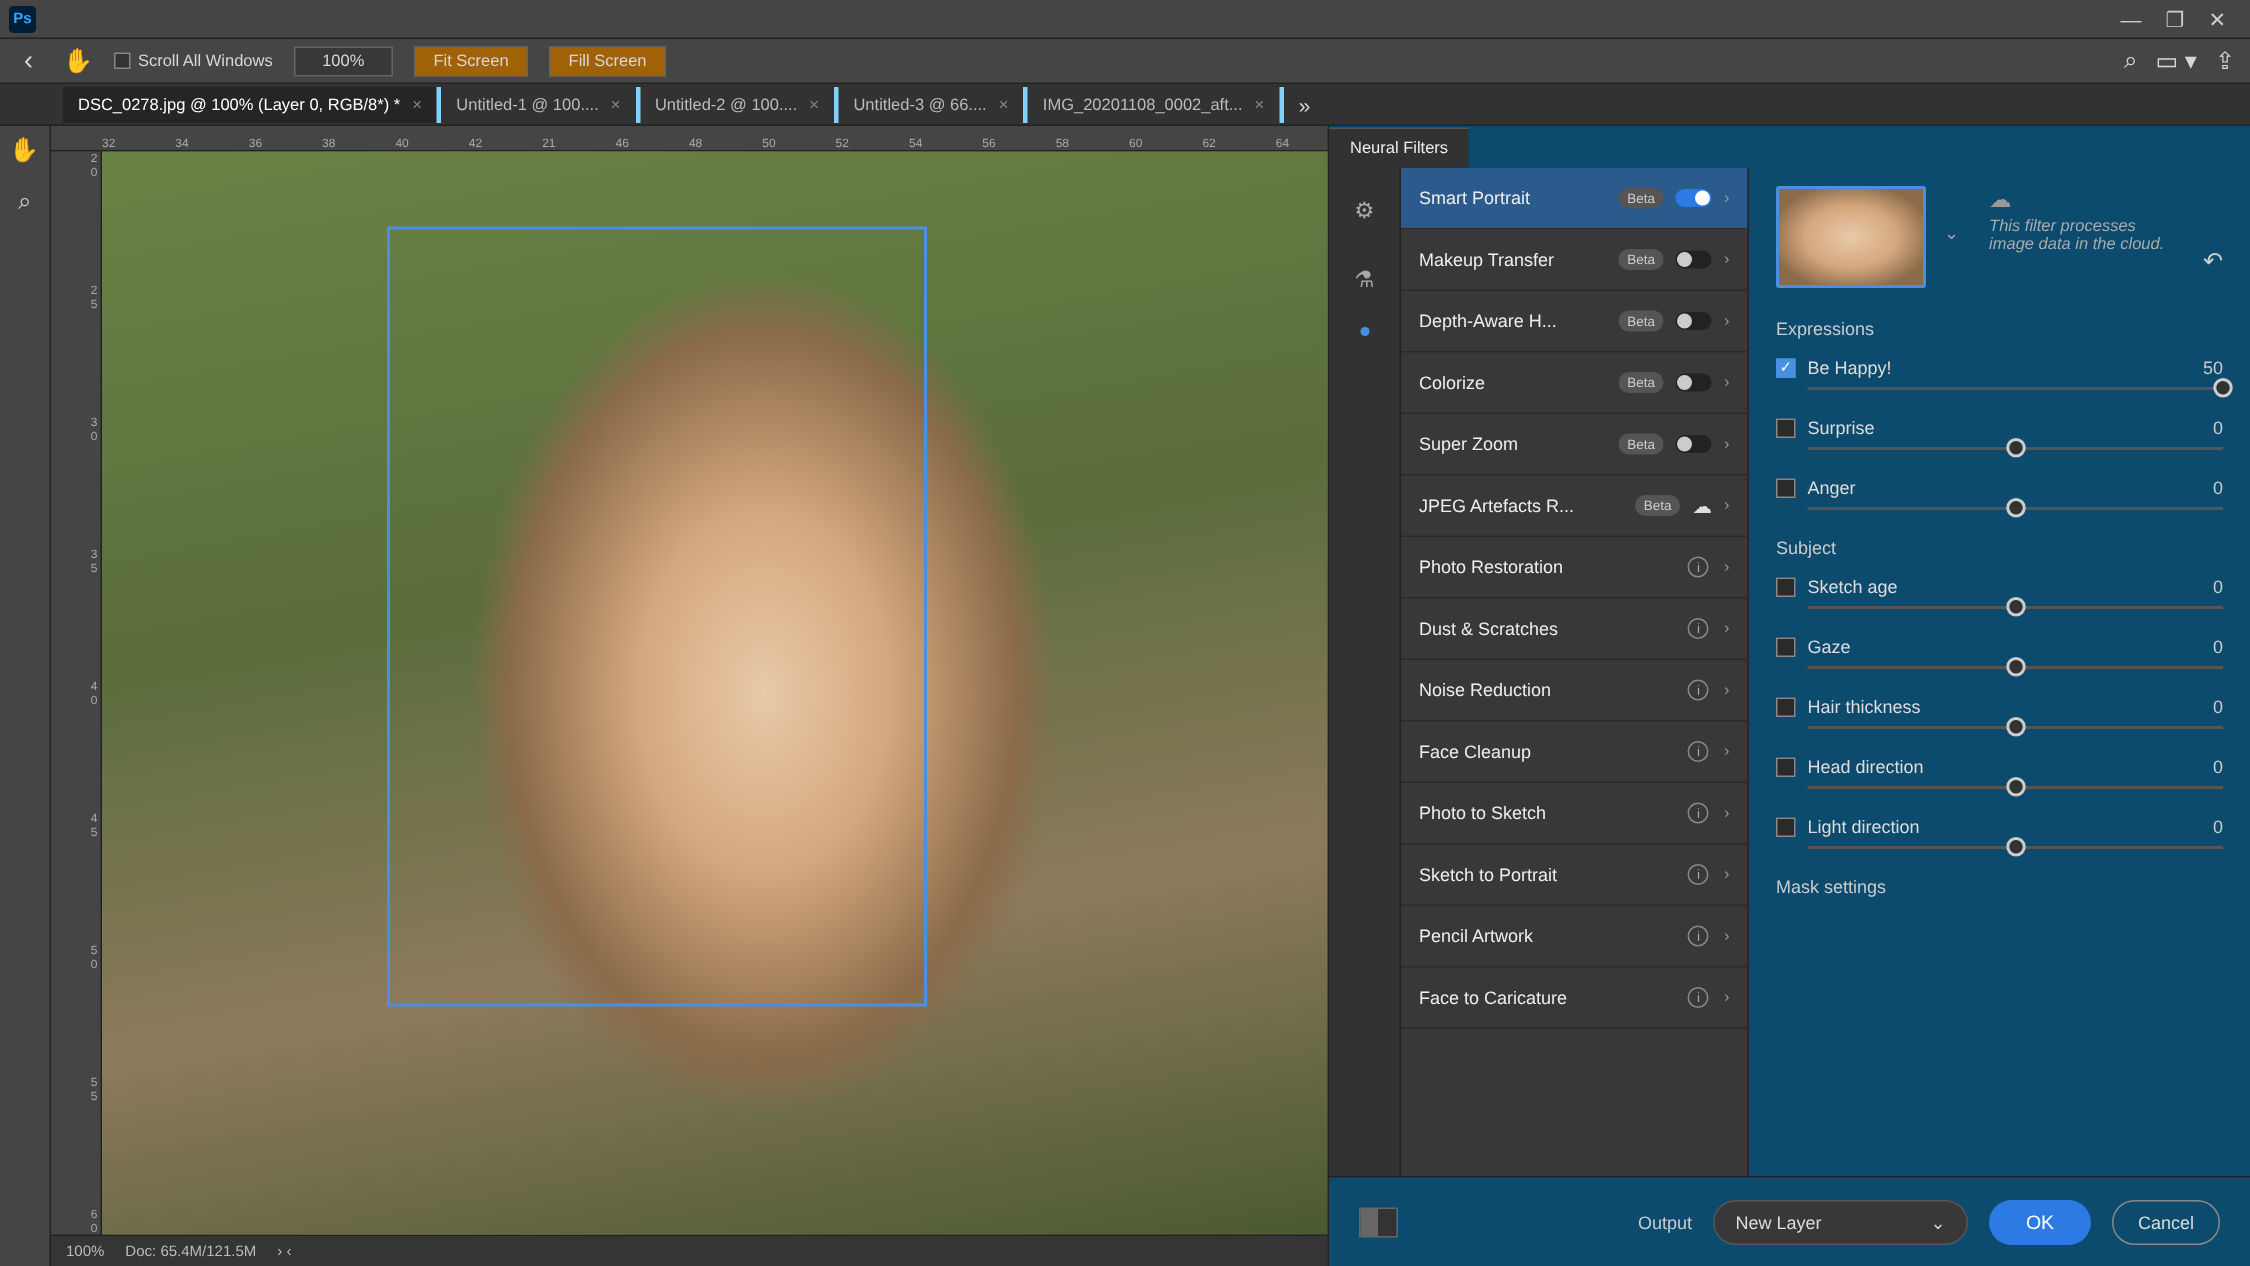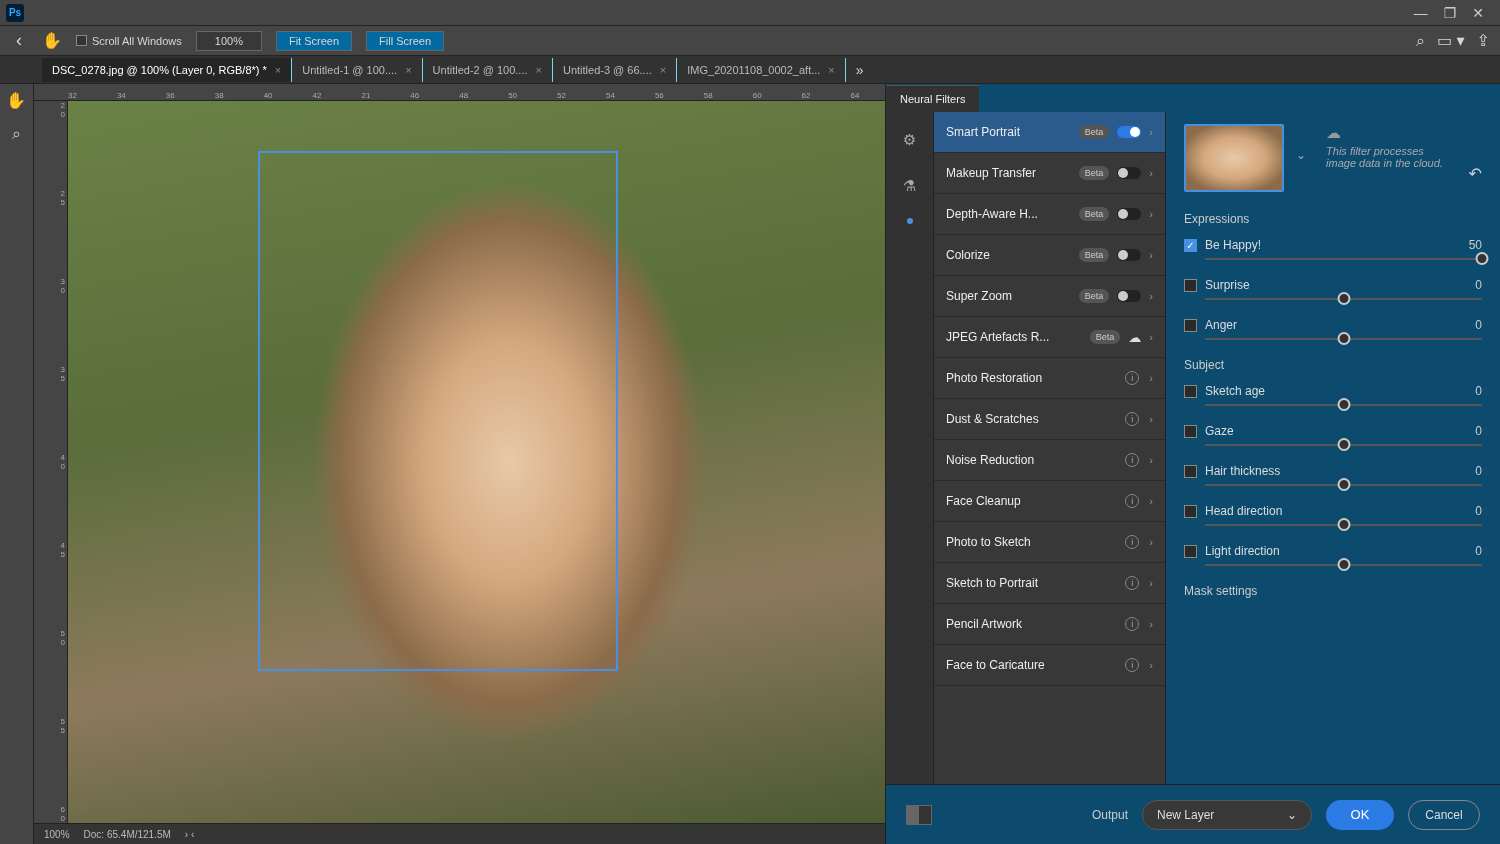--- a/index.html
+++ b/index.html
@@ -12,27 +12,27 @@
 .win-controls { margin-left: auto; display: flex; gap: 16px; padding-right: 10px; }
 .win-controls span { cursor: pointer; font-size: 14px; color: #ccc; }
 
 
 .options-bar { height: 30px; background: #454545; display: flex; align-items: center; padding: 0 10px; gap: 14px; border-bottom: 1px solid #222; }
 .back-arrow { font-size: 18px; cursor: pointer; padding: 0 6px; }
 .hand-icon-opt { font-size: 16px; }
 .opt-checkbox { display: flex; align-items: center; gap: 5px; font-size: 11px; }
 .opt-checkbox .cb { width: 11px; height: 11px; border: 1px solid #888; background: #333; }
 .zoom-box { padding: 3px 18px; border: 1px solid #666; background: #383838; font-size: 11px; }
-.opt-btn { padding: 3px 12px; border: 1px solid #666; background: #0369a1; font-size: 11px; cursor: pointer; }
+.opt-btn { padding: 3px 12px; border: 1px solid #666; background: #a16207; font-size: 11px; cursor: pointer; }
 .options-right { margin-left: auto; display: flex; gap: 12px; align-items: center; }
 .options-right span { font-size: 16px; cursor: pointer; }
 
 
 .doc-tabs { height: 28px; background: #323232; display: flex; align-items: center; padding-left: 42px; border-bottom: 1px solid #222; }
-.doc-tab { padding: 6px 10px; font-size: 11px; color: #bbb; display: flex; align-items: center; gap: 8px; border-right: 1px solid #7dd3fc; white-space: nowrap; }
+.doc-tab { padding: 6px 10px; font-size: 11px; color: #bbb; display: flex; align-items: center; gap: 8px; border-right: 3px solid #7dd3fc; white-space: nowrap; }
 .doc-tab.active { background: #252525; color: #fff; font-weight: 500;}
 .doc-tab .close { color: #888; cursor: pointer; }
 .tab-overflow { padding: 0 10px; font-size: 14px; }
 
 
 .main-wrap { display: flex; height: calc(844px - 26px - 30px - 28px); }
 .tool-panel { width: 34px; background: #454545; display: flex; flex-direction: column; align-items: center; padding-top: 4px; gap: 10px; border-right: 1px solid #222; }
 .tool-icon { width: 24px; height: 24px; display: flex; align-items: center; justify-content: center; font-size: 16px; cursor: pointer; color: #ccc; }
 
 .canvas-area { flex: 1; background: #252525; position: relative; display: flex; flex-direction: column; }

